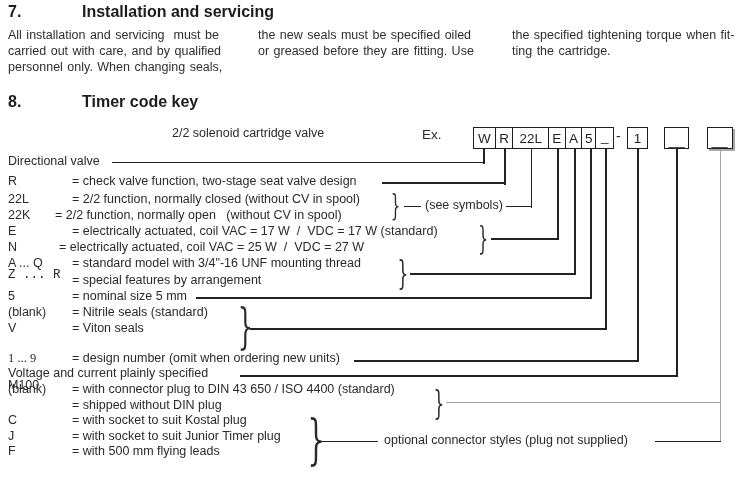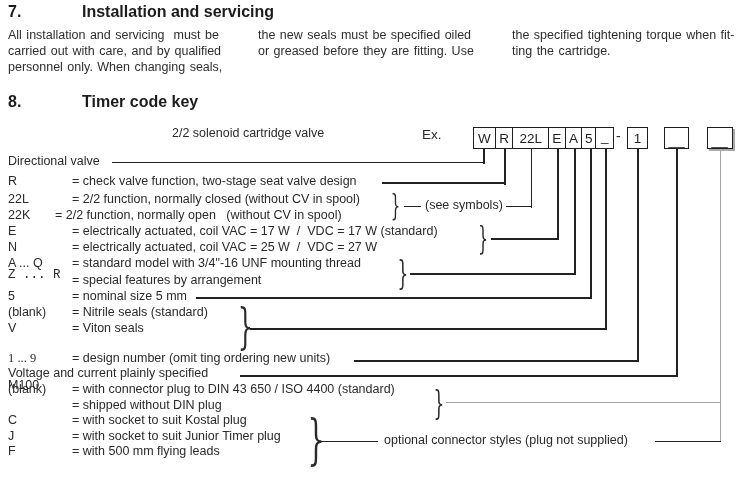--- a/index.html
+++ b/index.html
@@ -88,33 +88,33 @@
   <div class="dtext" style="left:8px; top:154px;">Directional valve</div>
   <div class="dtext" style="left:8px; top:174px;">R</div>
   <div class="dtext" style="left:72px; top:174px;">= check valve function, two-stage seat valve design</div>
   <div class="dtext" style="left:8px; top:192px;">22L</div>
   <div class="dtext" style="left:72px; top:192px;">= 2/2 function, normally closed (without CV in spool)</div>
   <div class="dtext" style="left:8px; top:208px;">22K</div>
   <div class="dtext" style="left:55px; top:208px;">= 2/2 function, normally open   (without CV in spool)</div>
   <div class="dtext" style="left:8px; top:224px;">E</div>
   <div class="dtext" style="left:72px; top:224px;">= electrically actuated, coil VAC = 17 W  /  VDC = 17 W (standard)</div>
   <div class="dtext" style="left:8px; top:240px;">N</div>
-  <div class="dtext" style="left:72px; top:240px;">= electrically actuated, coil VAC = 25 W  /  VDC = 27 W</div>
+  <div class="dtext" style="left:59px; top:240px;">= electrically actuated, coil VAC = 25 W  /  VDC = 27 W</div>
   <div class="dtext" style="left:8px; top:256px;text-align:right;">A ... Q</div>
   <div class="dtext" style="left:72px; top:256px;">= standard model with 3/4"-16 UNF mounting thread</div>
   <div class="dtext" style="left:8px; top:268px;font-family:Liberation Mono, monospace;">Z ... R</div>
   <div class="dtext" style="left:72px; top:273px;">= special features by arrangement</div>
   <div class="dtext" style="left:8px; top:289px;">5</div>
   <div class="dtext" style="left:72px; top:289px;">= nominal size 5 mm</div>
   <div class="dtext" style="left:8px; top:305px;">(blank)</div>
   <div class="dtext" style="left:72px; top:305px;">= Nitrile seals (standard)</div>
   <div class="dtext" style="left:8px; top:321px;">V</div>
   <div class="dtext" style="left:72px; top:321px;">= Viton seals</div>
   <div class="dtext" style="left:8px; top:351px;font-family:Liberation Serif, serif;">1 ... 9</div>
-  <div class="dtext" style="left:72px; top:351px;">= design number (omit ting ordering new units)</div>
+  <div class="dtext" style="left:72px; top:351px;">= design number (omit when ordering new units)</div>
   <div class="dtext" style="left:8px; top:366px;">Voltage and current plainly specified</div>
   <div class="dtext" style="left:8px; top:382px;">(blank)</div>
   <div class="dtext" style="left:72px; top:382px;">= with connector plug to DIN 43 650 / ISO 4400 (standard)</div>
   <div class="dtext" style="left:8px; top:378px;">M100</div>
   <div class="dtext" style="left:72px; top:398px;">= shipped without DIN plug</div>
   <div class="dtext" style="left:8px; top:413px;">C</div>
   <div class="dtext" style="left:72px; top:413px;">= with socket to suit Kostal plug</div>
   <div class="dtext" style="left:8px; top:429px;">J</div>
   <div class="dtext" style="left:72px; top:429px;">= with socket to suit Junior Timer plug</div>
   <div class="dtext" style="left:8px; top:444px;">F</div>

